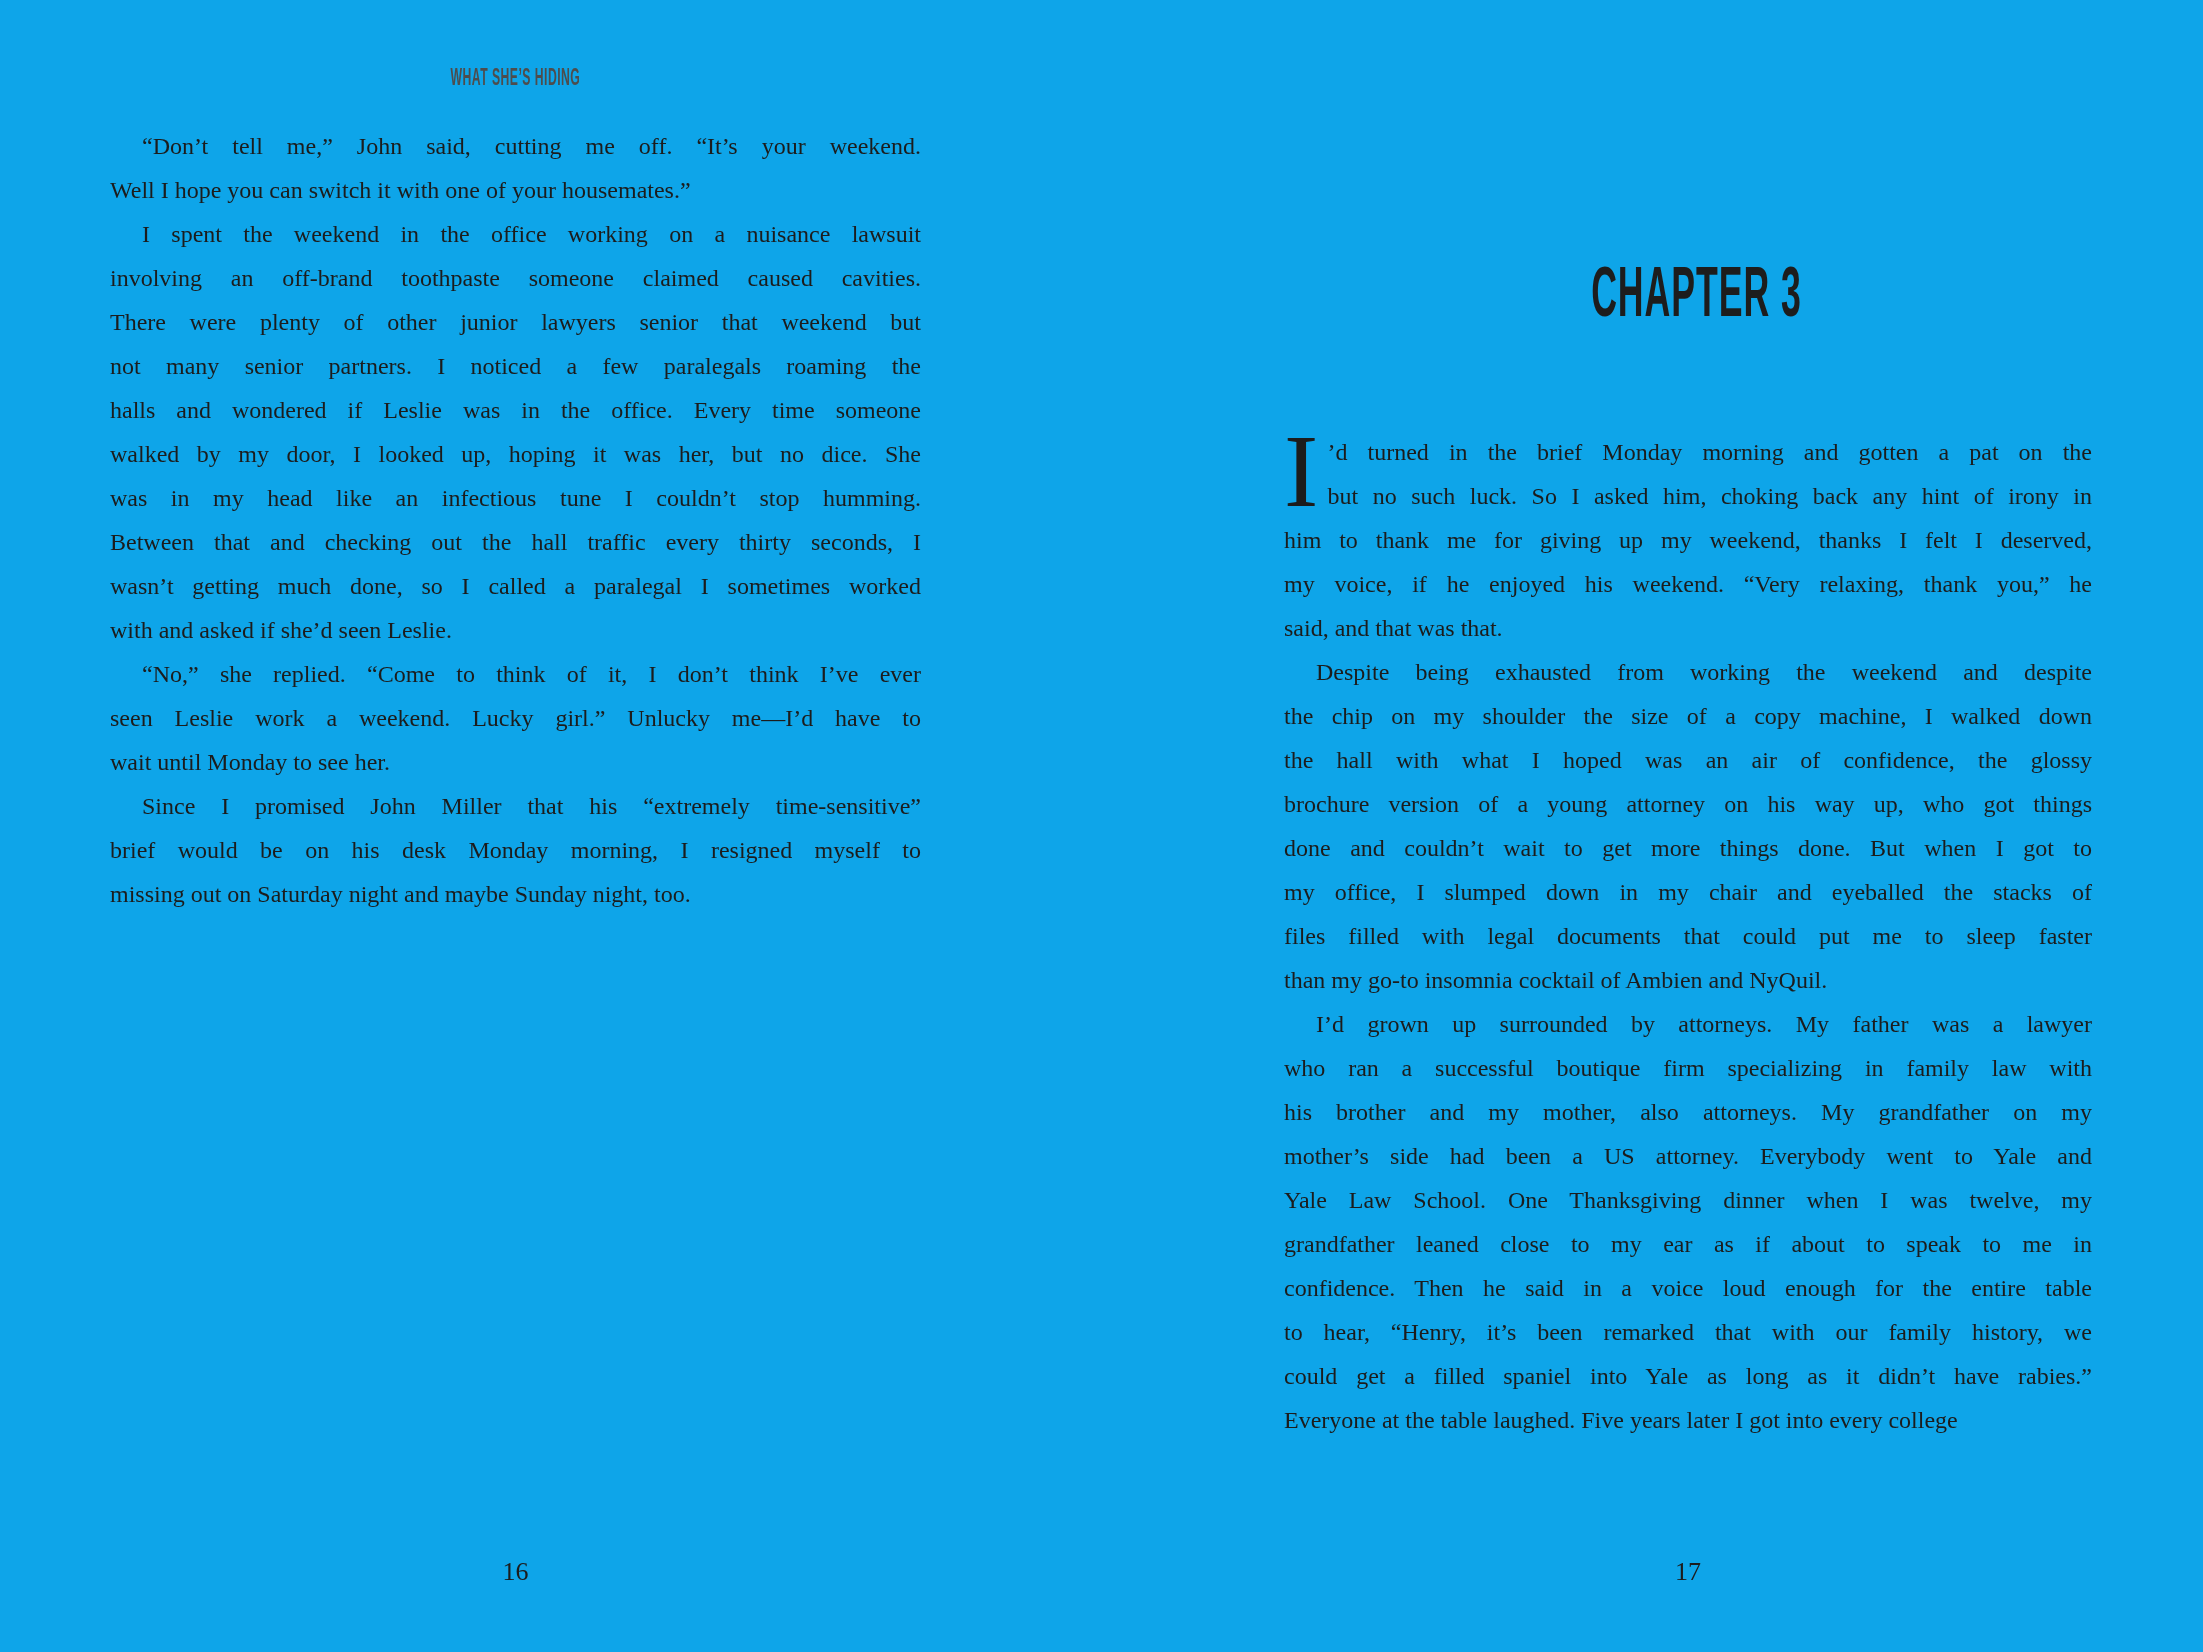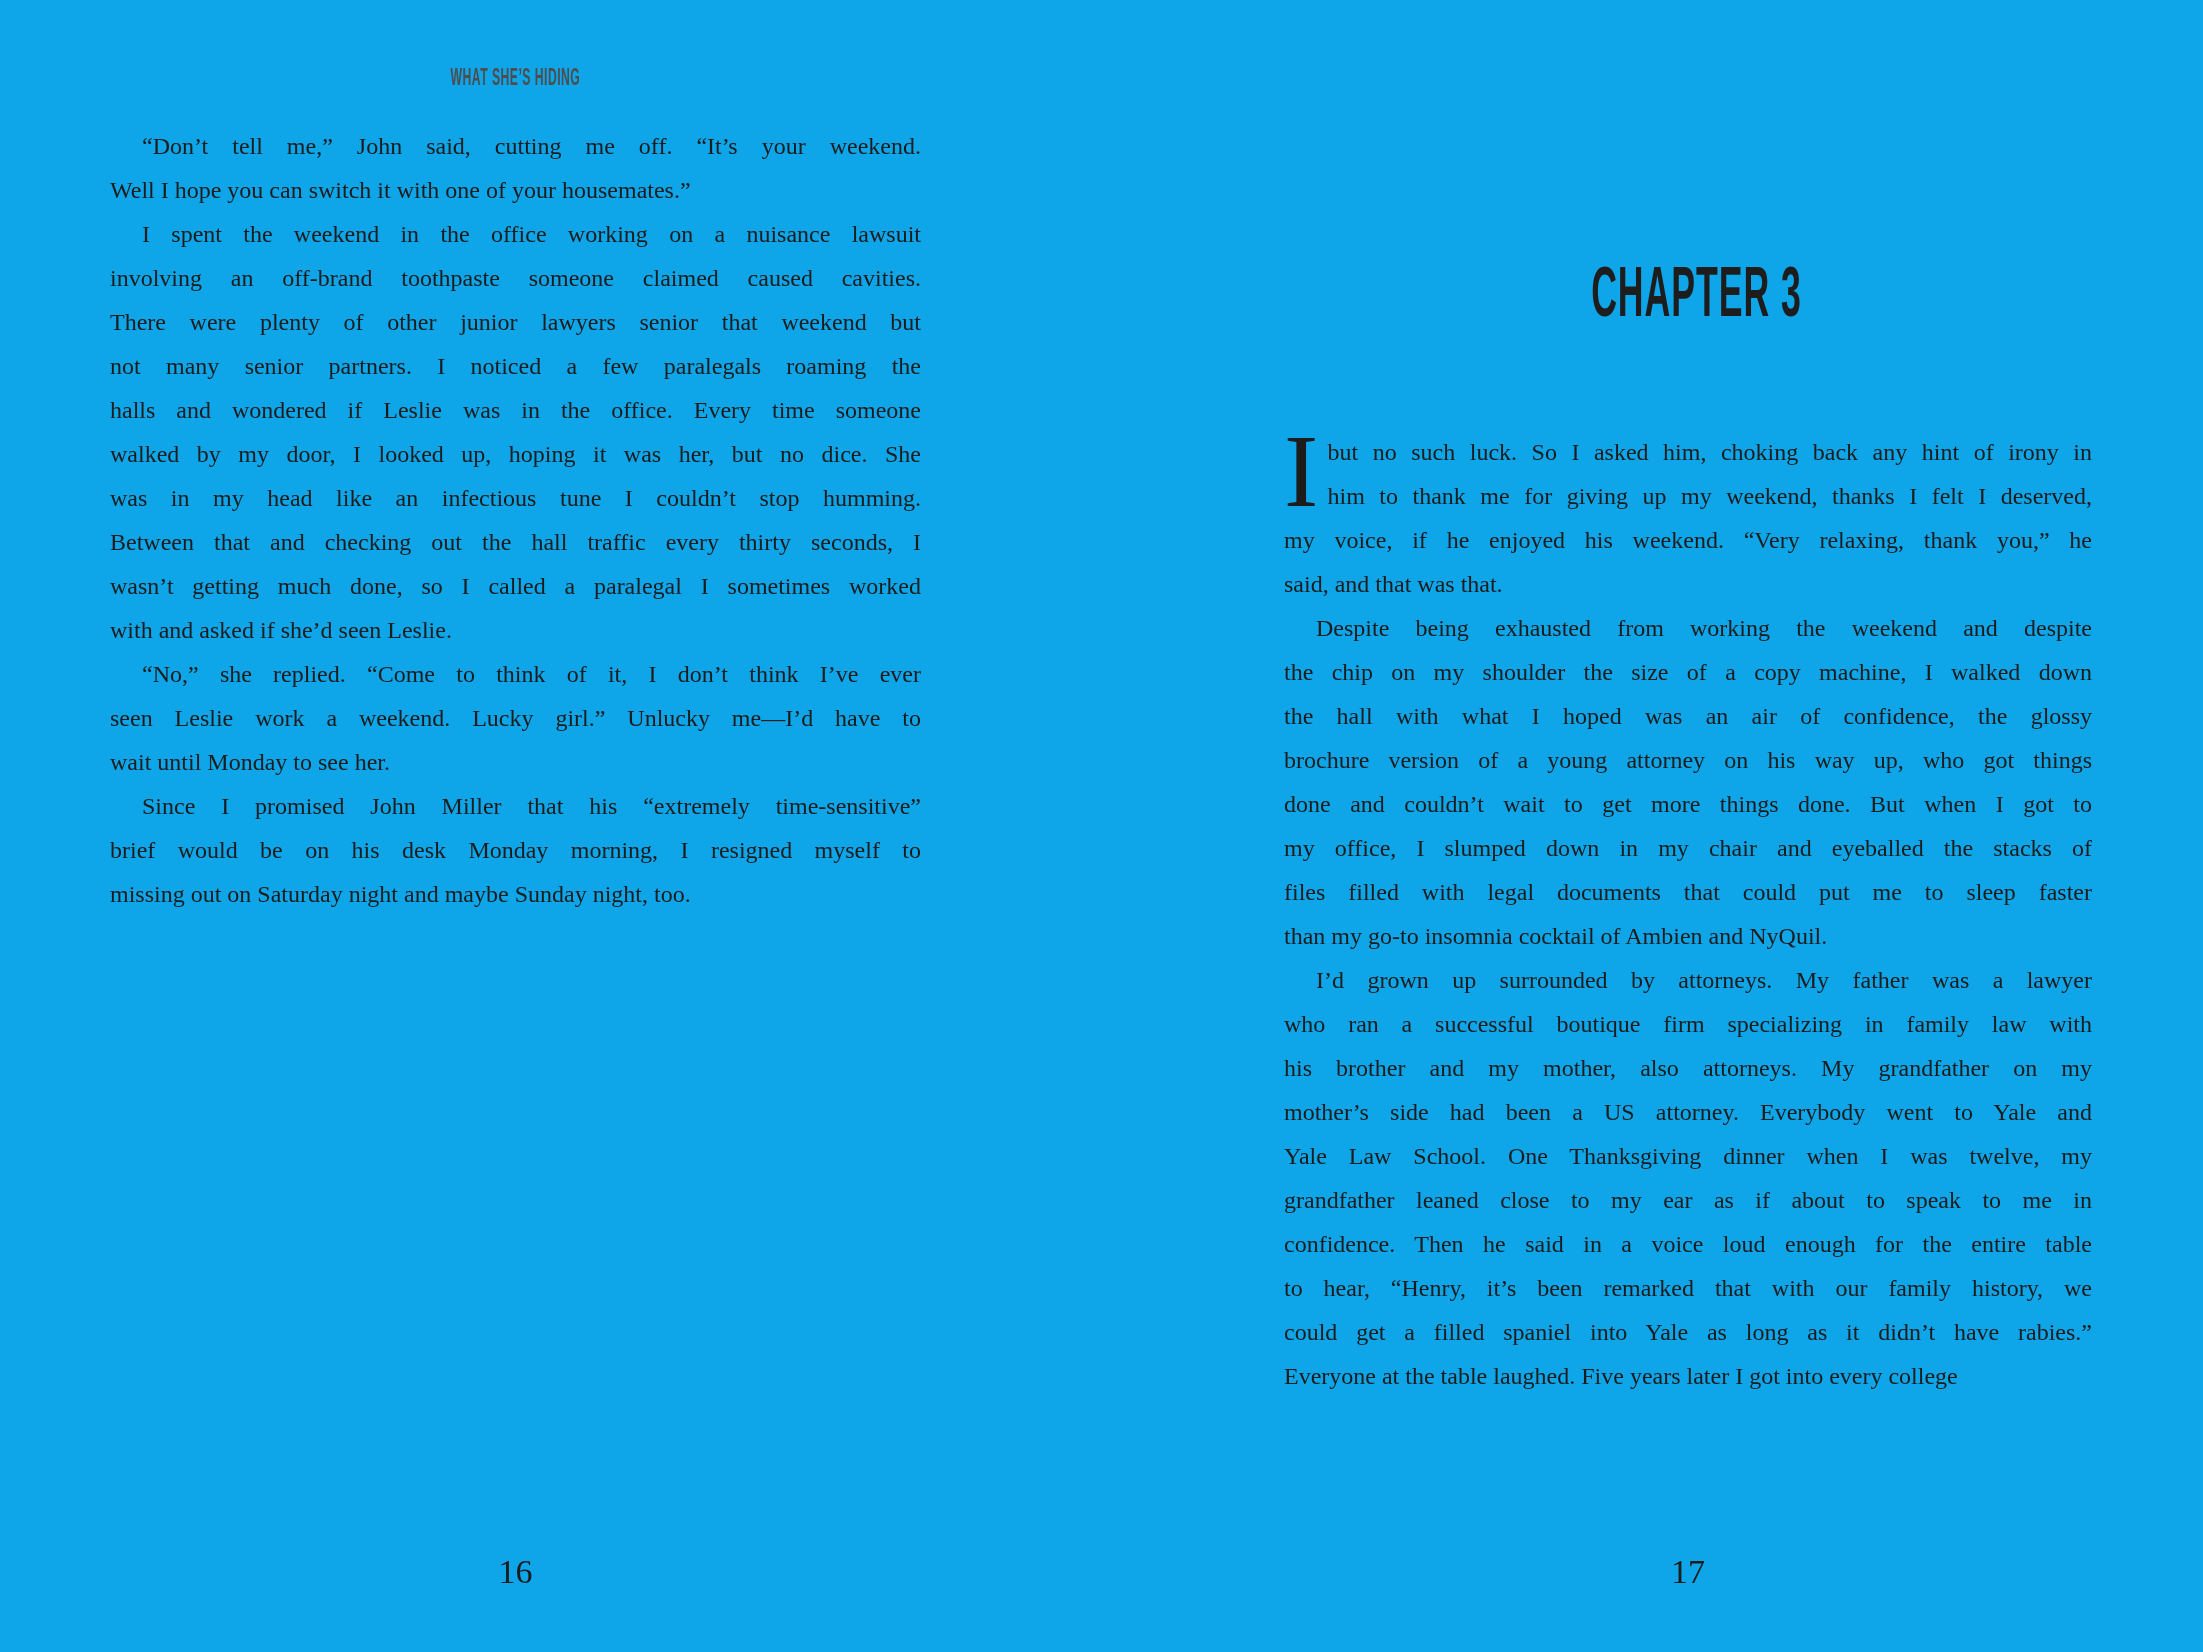--- a/index.html
+++ b/index.html
@@ -65,21 +65,21 @@
     font-size: 103px;
     line-height: 70px;
     height: 70px;
     margin: 5.5px 9.2px 0 0;
     color: #1c1c1c;
   }
 
   .page-number {
     position: absolute; top: 1556px; left: 0; width: 100%;
     text-align: center;
-    font-size: 34px; line-height: 31px;
+    font-size: 26px; line-height: 31px;
     color: #1c1c1c;
   }
 </style>
 </head>
 <body>
 
 <div class="spread">
 
   <section class="page page-left">
     <header class="running-header">
@@ -116,20 +116,21 @@
     <div class="page-number">16</div>
   </section>
 
   <section class="page page-right">
     <h1 class="chapter-title">
       <span class="inner">CHAPTER 3</span>
     </h1>
     <div class="text-block">
         <div class="para">
           <span class="drop-cap">I</span>
+          <div class="line">’d turned in the brief Monday morning and gotten a pat on the</div>
           <div class="line">but no such luck. So I asked him, choking back any hint of irony in</div>
           <div class="line">him to thank me for giving up my weekend, thanks I felt I deserved,</div>
           <div class="line">my voice, if he enjoyed his weekend. “Very relaxing, thank you,” he</div>
           <div class="line last">said, and that was that.</div>
         </div>
         <div class="para">
           <div class="line indent">Despite being exhausted from working the weekend and despite</div>
           <div class="line">the chip on my shoulder the size of a copy machine, I walked down</div>
           <div class="line">the hall with what I hoped was an air of confidence, the glossy</div>
           <div class="line">brochure version of a young attorney on his way up, who got things</div>

